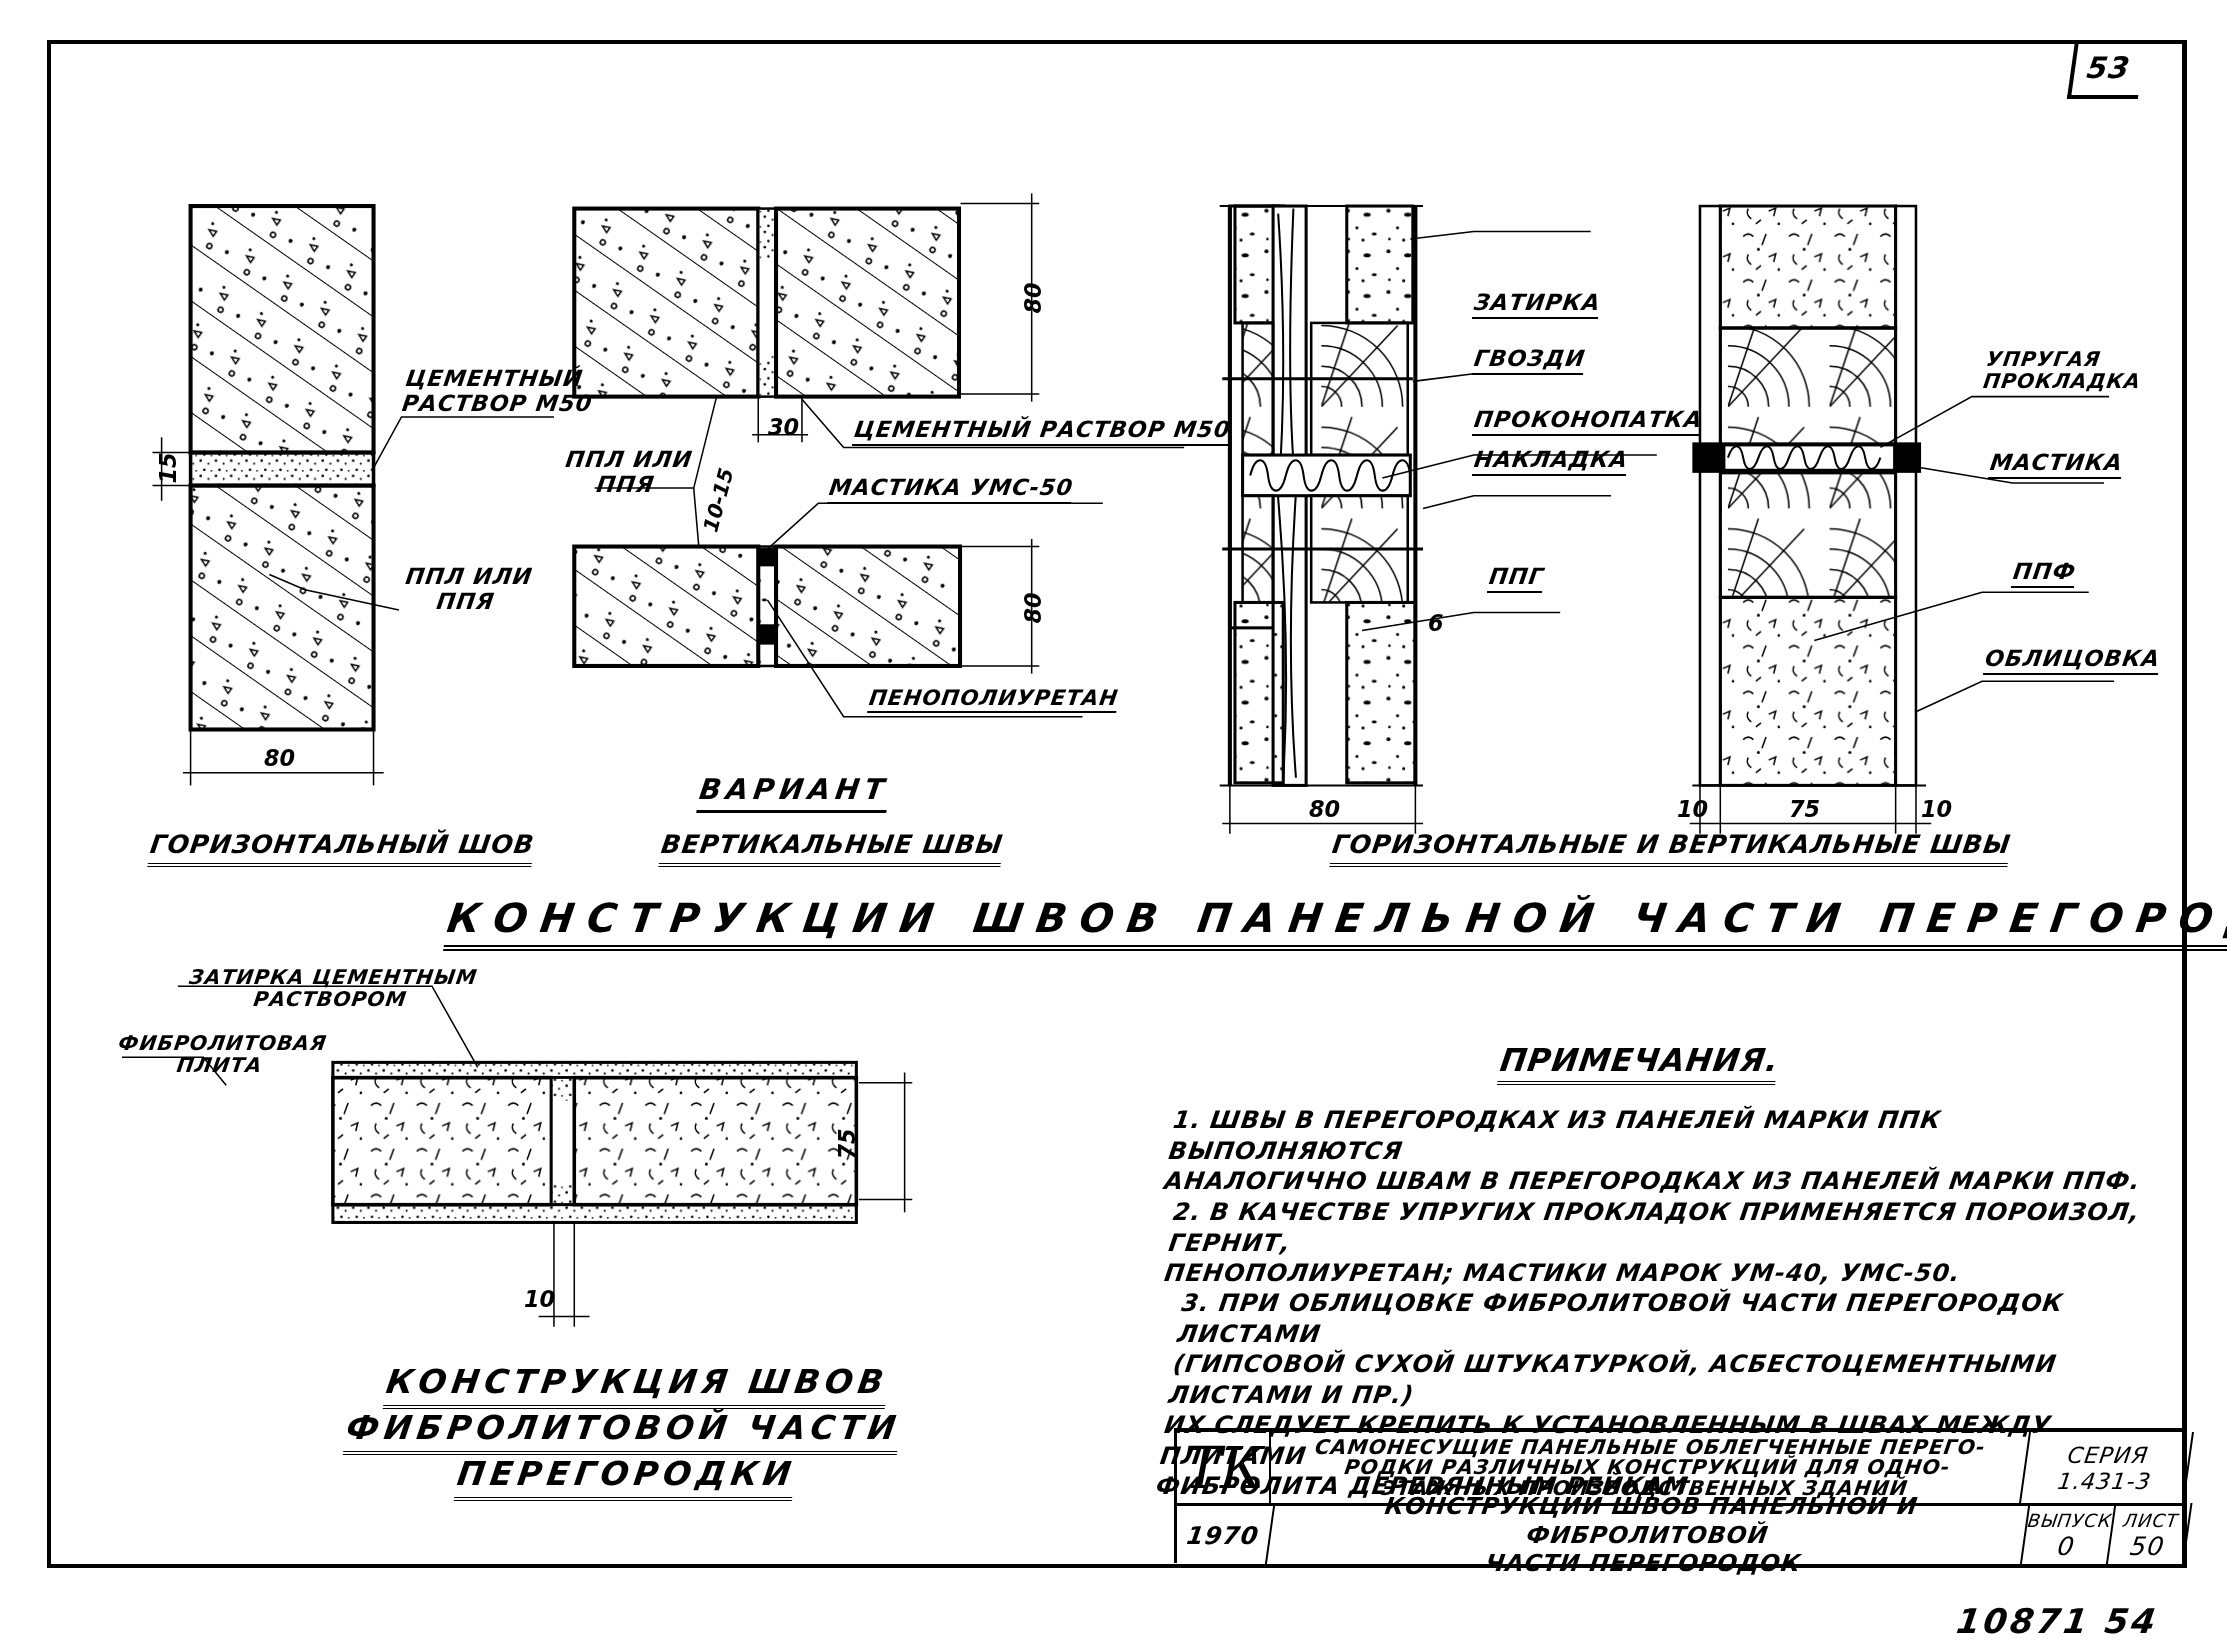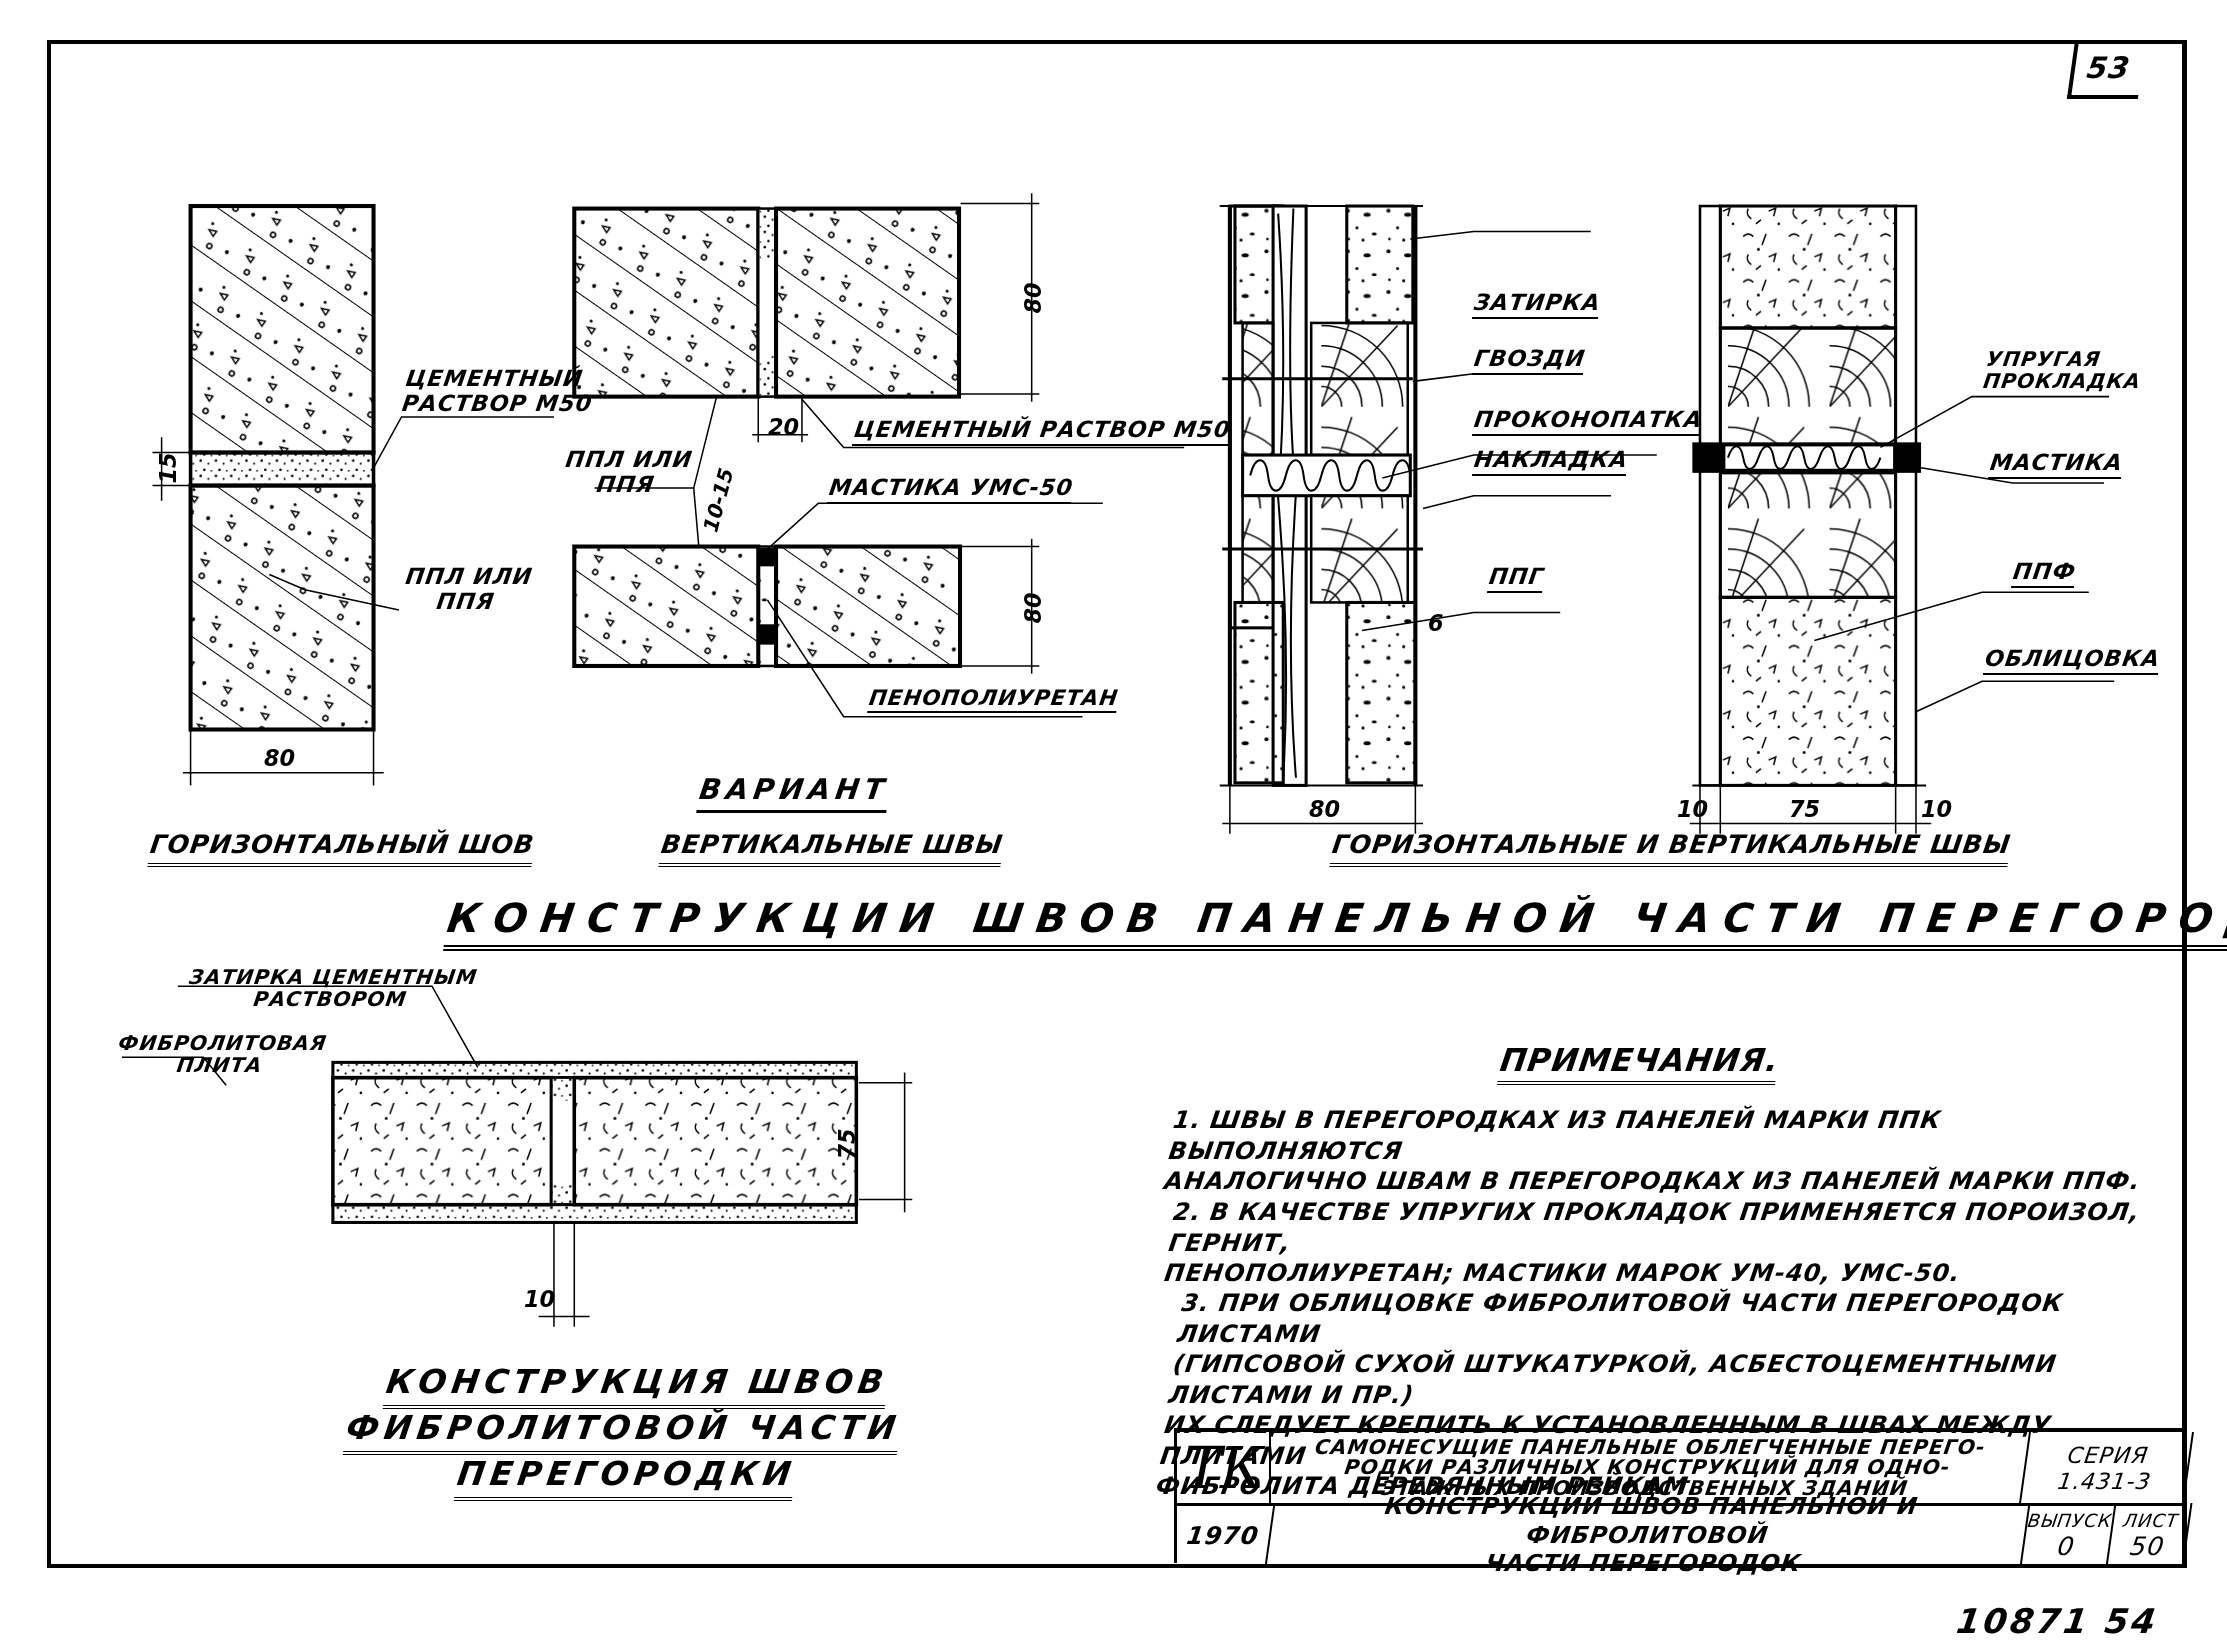--- a/index.html
+++ b/index.html
@@ -213,21 +213,21 @@
 </div>
 <div class="lbl hand" style="left:404px; top:564px; text-align:center;">
   <div class="ul">ППЛ или</div>
   <div>ППЯ</div>
 </div>
 <div class="dim" style="left:152px; top:455px; transform:rotate(-90deg);">15</div>
 <div class="dim" style="left:264px; top:745px;">80</div>
 <div class="caption hand" style="left:150px; top:829px;">Горизонтальный шов</div>
 
 <div class="dim" style="left:1017px; top:285px; transform:rotate(-90deg);">80</div>
-<div class="dim" style="left:768px; top:414px;">20</div>
+<div class="dim" style="left:768px; top:414px;">30</div>
 <div class="lbl hand ul" style="left:854px; top:417px;">Цементный раствор М50</div>
 <div class="lbl hand" style="left:564px; top:447px; text-align:center;">
   <div class="ul">ППЛ или</div>
   <div>ППЯ</div>
 </div>
 <div class="dim" style="left:686px; top:488px; transform:rotate(-75deg); font-size:20.3px;">10-15</div>
 <div class="lbl hand ul" style="left:829px; top:475px;">Мастика УМС-50</div>
 <div class="dim" style="left:1017px; top:595px; transform:rotate(-90deg);">80</div>
 <div class="lbl hand ul" style="left:869px; top:686px; font-size:21.3px;">Пенополиуретан</div>
 <div class="caption hand" style="left:699px; top:773px; font-size:28.5px; letter-spacing:5.1px; border-bottom-width:3.6px; border-bottom-style:solid;">Вариант</div>

